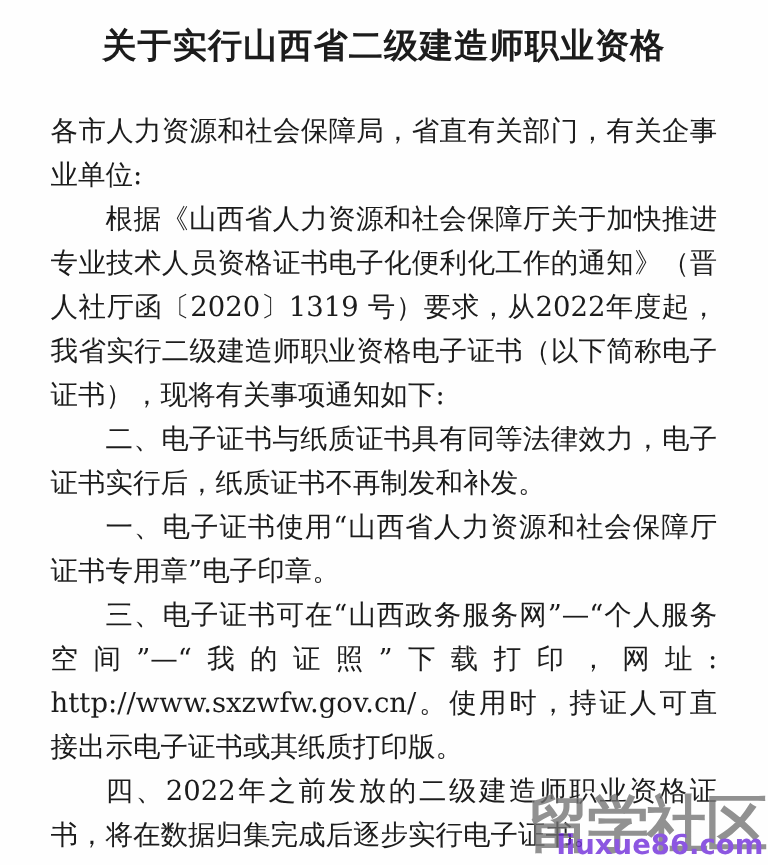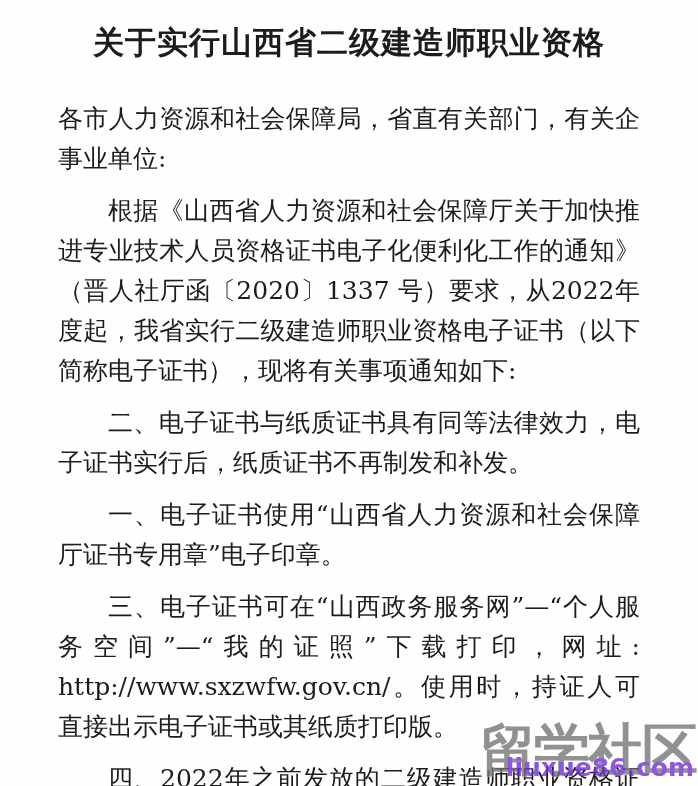--- a/index.html
+++ b/index.html
@@ -26,21 +26,21 @@
   }
   .title-line { display: block; }
   .doc-body {
     margin-top: 36px;
     padding: 0 46px;
     font-size: 25px;
     line-height: 40px;
     text-align: justify;
     text-justify: inter-ideograph;
   }
-  .para { margin: 12px; }
+  .para { margin: 0; }
   .para.indent { text-indent: 2em; }
   .watermark {
     position: absolute;
     right: 2px;
     bottom: 8px;
     z-index: 2;
     opacity: 0.78;
     pointer-events: none;
     text-align: right;
     font-family: "DejaVu Sans", "Liberation Sans", sans-serif;
@@ -70,21 +70,21 @@
 <div class="page">
 
   <div class="content">
 
     <h1 class="title">
       <span class="title-line">关于实行山西省二级建造师职业资格</span>
     </h1>
 
     <div class="doc-body">
       <p class="para">各市人力资源和社会保障局，省直有关部门，有关企事业单位:</p>
-      <p class="para indent">根据《山西省人力资源和社会保障厅关于加快推进专业技术人员资格证书电子化便利化工作的通知》（晋人社厅函〔2020〕1337 号）要求，从2022年度起，我省实行二级建造师职业资格电子证书（以下简称电子证书），现将有关事项通知如下:</p>
+      <p class="para indent">根据《山西省人力资源和社会保障厅关于加快推进专业技术人员资格证书电子化便利化工作的通知》（晋人社厅函〔2020〕1319 号）要求，从2022年度起，我省实行二级建造师职业资格电子证书（以下简称电子证书），现将有关事项通知如下:</p>
       <p class="para indent">二、电子证书与纸质证书具有同等法律效力，电子证书实行后，纸质证书不再制发和补发。</p>
       <p class="para indent">一、电子证书使用“山西省人力资源和社会保障厅证书专用章”电子印章。</p>
       <p class="para indent">三、电子证书可在“山西政务服务网”—“个人服务空间”—“我的证照”下载打印，网址: http://www.sxzwfw.gov.cn/。使用时，持证人可直接出示电子证书或其纸质打印版。</p>
       <p class="para indent">四、2022年之前发放的二级建造师职业资格证书，将在数据归集完成后逐步实行电子证书。</p>
 
     </div>
 
   </div>
 
   <div class="watermark">

